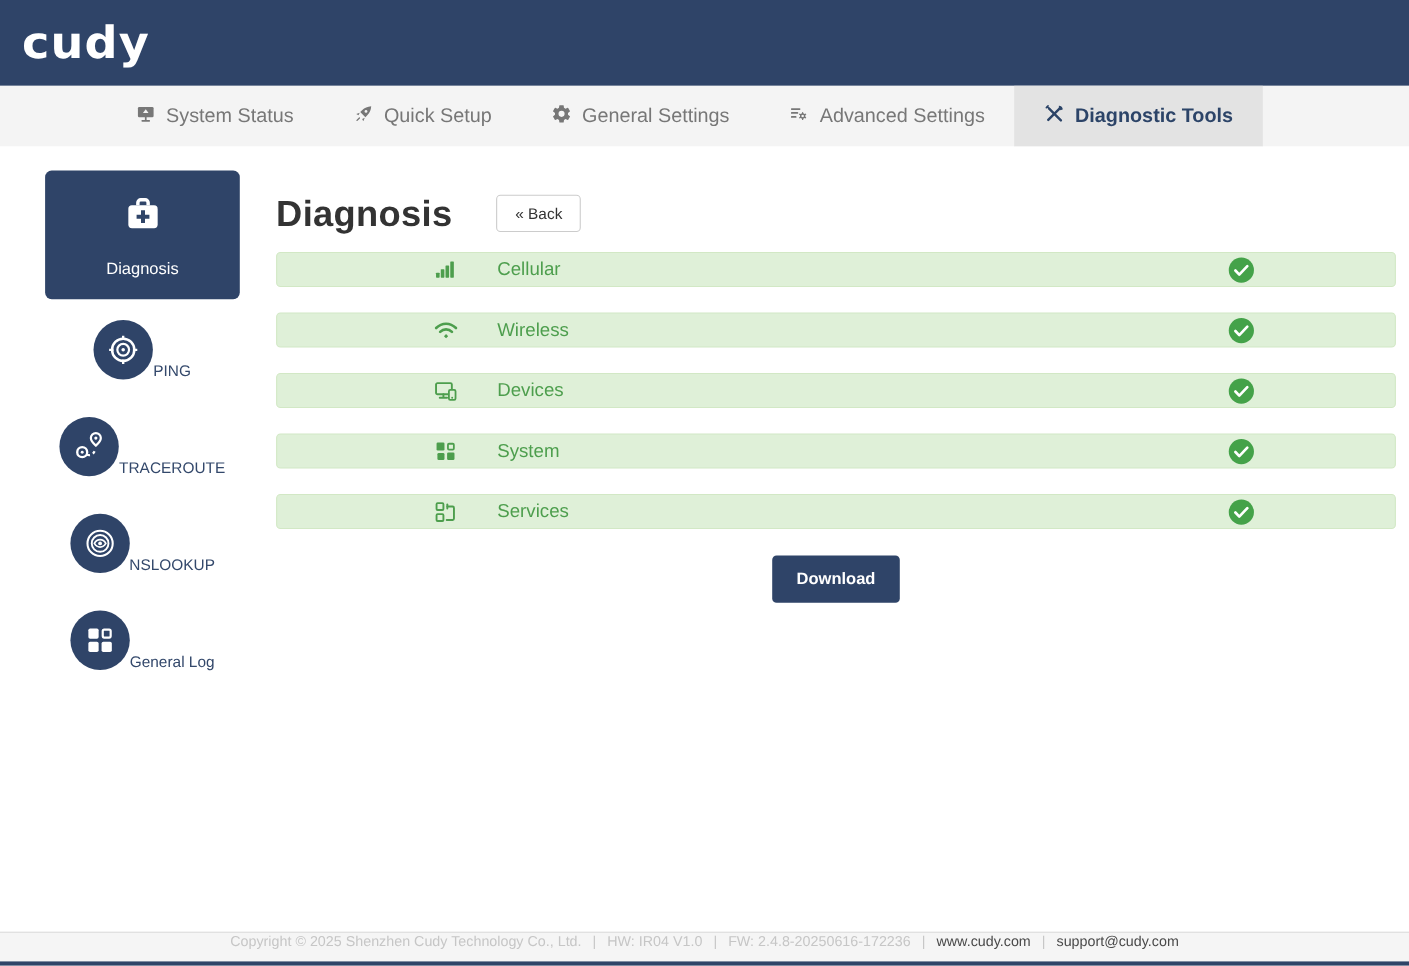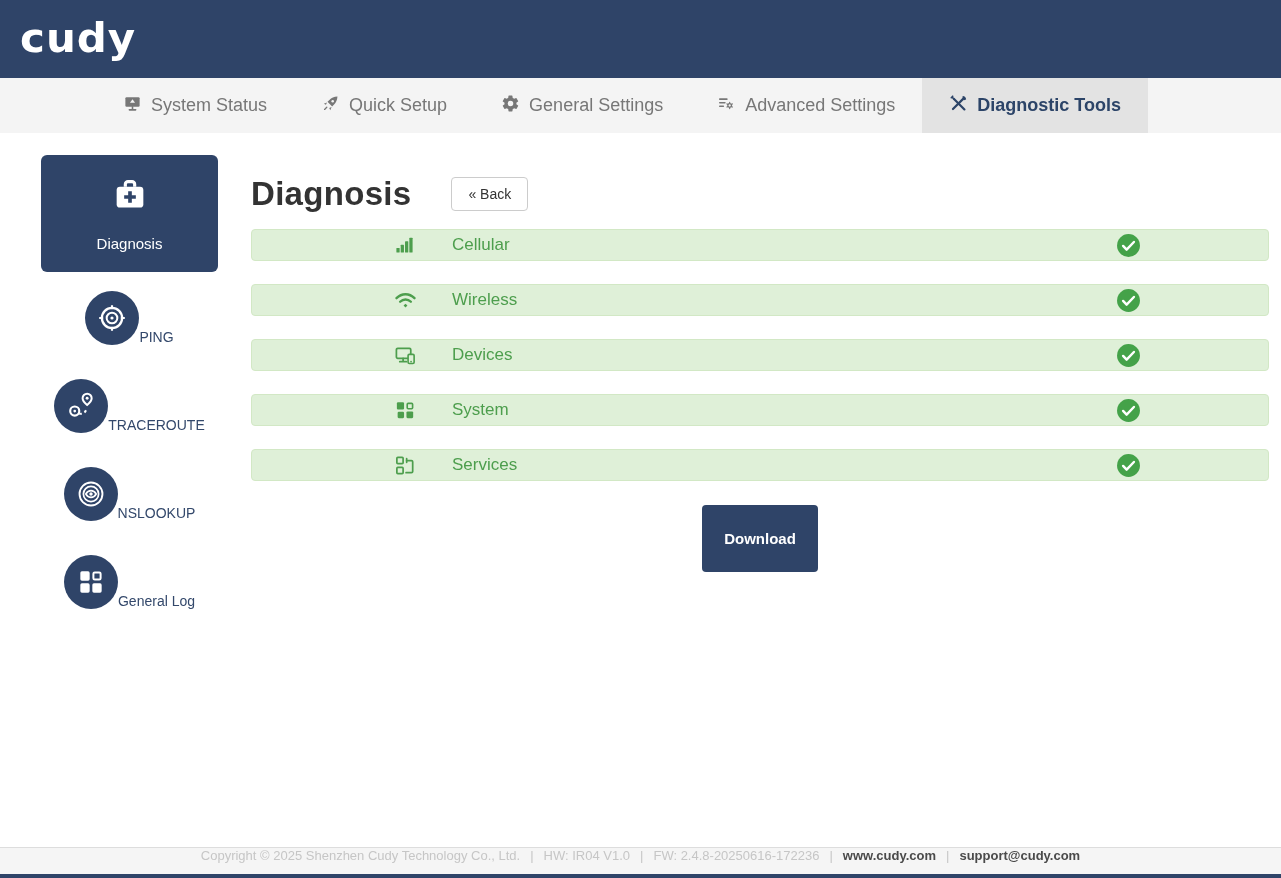--- a/index.html
+++ b/index.html
@@ -37,28 +37,28 @@
   h1.page-title { font-size:33px; color:#333; font-weight:bold; letter-spacing:.3px; }
   .back-btn { background:#fff; border:1px solid #ccc; border-radius:4px; padding:8px 16px;
               font-size:14px; color:#333; cursor:pointer; font-family:inherit; }
   .result-row { height:32px; background:#dff0d8; border:1px solid #d2e8c5; border-radius:4px;
                 margin-bottom:23px; display:flex; align-items:center; cursor:pointer; }
   .row-icon { margin-left:142px; width:24px; display:flex; color:#4d9e4d; }
   .row-label { margin-left:34px; font-size:17px; color:#4d9e4d; flex:1; }
   .row-check { margin-right:127px; display:flex; }
   .download-wrap { text-align:center; margin-top:24px; }
   .download-btn { background:#2f4468; color:#fff; border:none; border-radius:4px; cursor:pointer;
-                  padding:25px 22px; font-size:15px; font-weight:bold; font-family:inherit; }
+                  padding:13px 22px; font-size:15px; font-weight:bold; font-family:inherit; }
 
   
   .footer { position:absolute; left:0; right:0; bottom:0; }
   .footer-bar { height:27px; background:#f5f5f5; border-top:1px solid #ddd; display:flex;
                 align-items:flex-start; justify-content:center; gap:10px; font-size:13px; color:#c6c6c6; }
   .footer-bar .sep { color:#c6c6c6; }
-  .footer-bar .link { color:#4a4a4a; font-weight:bold; cursor:pointer; }
+  .footer-bar .link { color:#4a4a4a; font-weight:normal; cursor:pointer; }
   .footer-strip { height:4px; background:#2f4468; }
 </style>
 </head>
 <body>
 
 <header class="header">
   <div class="logo">cudy</div>
 </header>
 
 <nav class="navbar">

